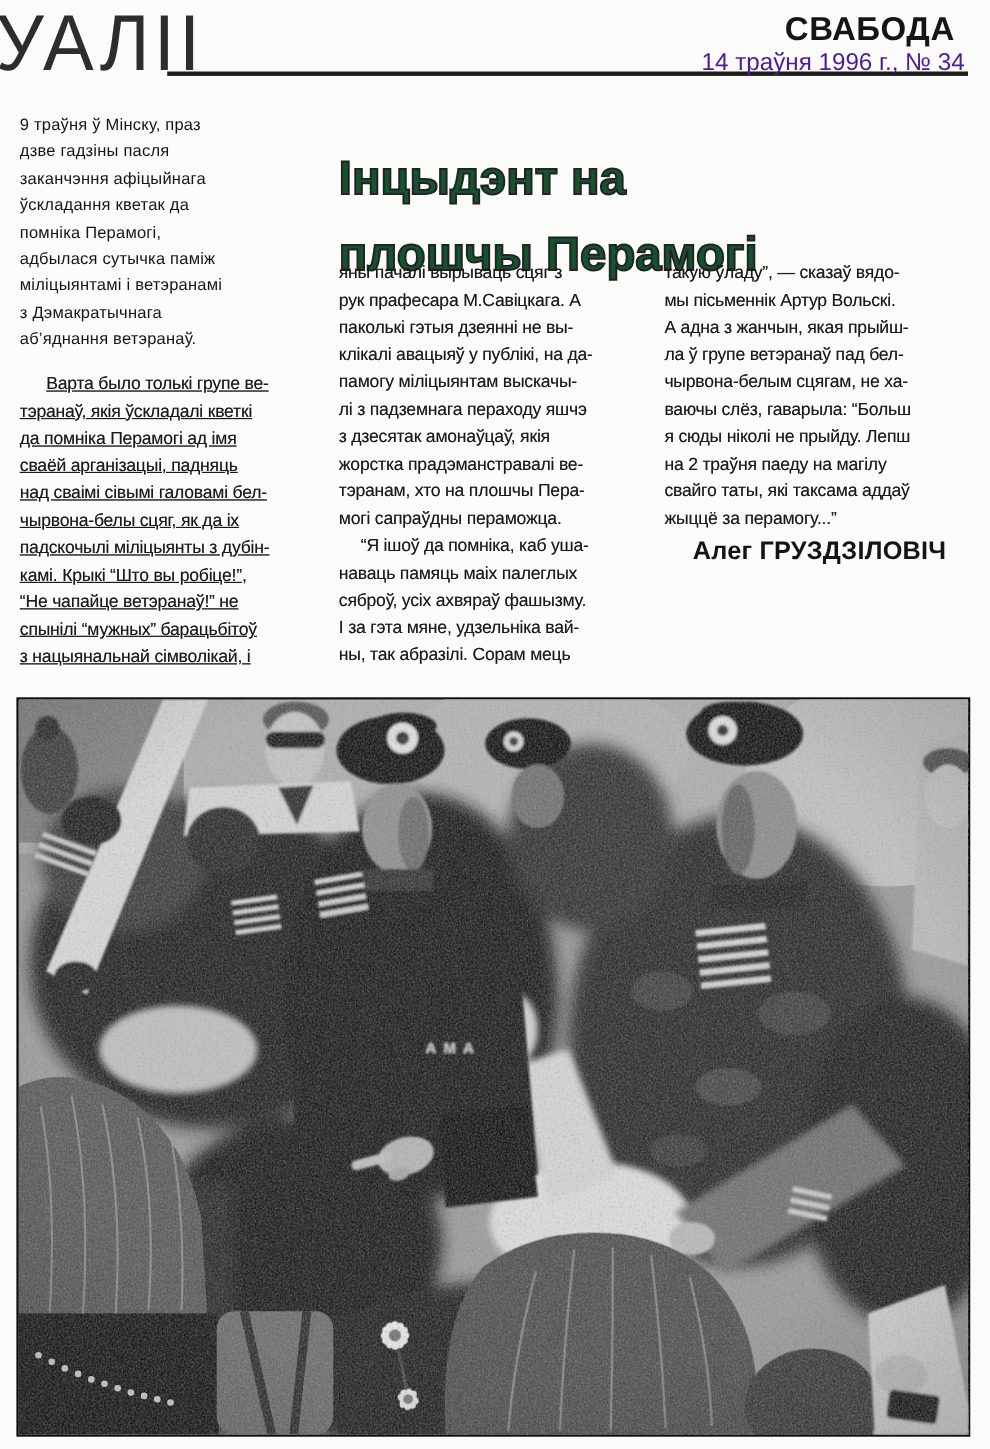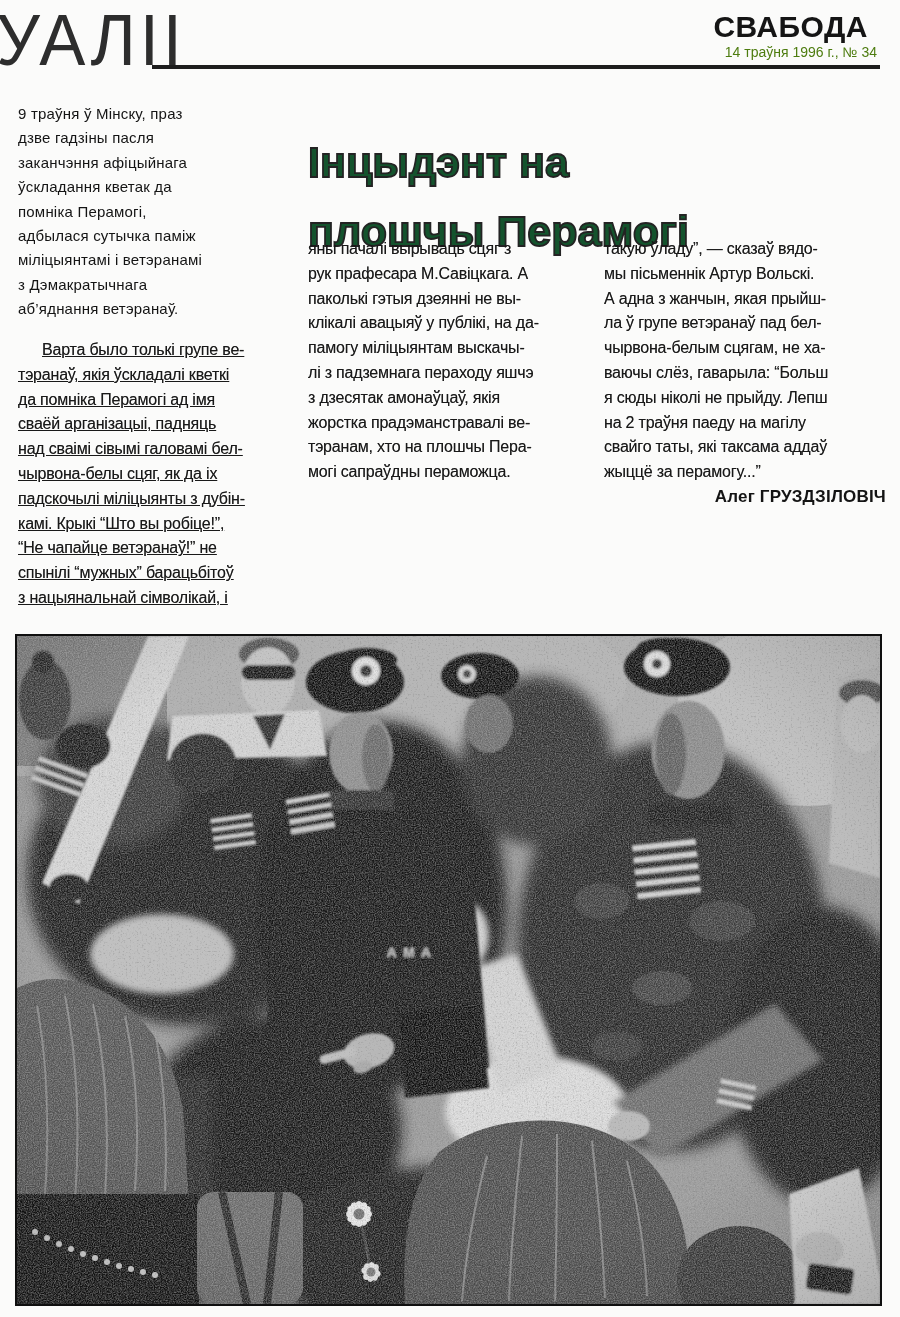--- a/index.html
+++ b/index.html
@@ -16,21 +16,21 @@
     left:-4px;top:4px;
     font-size:72px;line-height:1;font-weight:400;
     letter-spacing:4px;color:#2d2d2d;
     transform:scaleX(.96);transform-origin:left top;
   }
   .mast-rule{left:152px;top:65px;width:728px;height:4px;background:#1d1d1d;}
   .paper-name{
     right:32px;top:10px;
     font-size:30px;font-weight:800;letter-spacing:.5px;color:#151515;
   }
-  .issue-info{right:23px;top:44px;font-size:14px;color:#4d7c0f;text-align:right;}
+  .issue-info{right:23px;top:44px;font-size:22px;color:#4c1d95;text-align:right;}
   
   .pre{white-space:pre;}
   p{margin:0;}
   .headline{
     left:308px;top:99px;width:585px;
     font-size:43px;line-height:69px;font-weight:700;
     color:#14532d;letter-spacing:0px;
     -webkit-text-stroke:1.8px #232323;
     white-space:pre;
   }
@@ -41,21 +41,21 @@
   }
   .bodytxt{
     font-size:16px;line-height:24.8px;letter-spacing:-.2px;color:#191919;
     text-shadow:0 0 .3px rgba(0,0,0,.5);
   }
   .col-left-rest{left:18px;top:338px;width:284px;text-indent:24px;text-decoration:underline;}
   .col-mid{left:308px;top:237px;width:287px;}
   .col-mid .p2{text-indent:20px;}
   .col-right{left:604px;top:237px;width:282px;}
   .byline{
-    text-align:right;font-weight:700;font-size:17px;margin-top:2px;
+    text-align:center;font-weight:700;font-size:23px;margin-top:2px;
     letter-spacing:.2px;color:#141414;
   }
   .caption{
     margin-top:29px;
     font-style:italic;font-size:20.5px;line-height:26px;
     letter-spacing:0;color:#1a1a1a;white-space:pre;
   }
   
   .photo-frame{
     left:15px;top:634px;width:867px;height:672px;
@@ -102,20 +102,25 @@
     <p class="bodytxt pre">яны пачалі вырываць сцяг з
 рук прафесара М.Савіцкага. А
 паколькі гэтыя дзеянні не вы-
 клікалі авацыяў у публікі, на да-
 памогу міліцыянтам выскачы-
 лі з падземнага пераходу яшчэ
 з дзесятак амонаўцаў, якія
 жорстка прадэманстравалі ве-
 тэранам, хто на плошчы Пера-
 могі сапраўдны пераможца.</p>
+    <p class="bodytxt pre p2">“Я ішоў да помніка, каб уша-
+наваць памяць маіх палеглых
+сяброў, усіх ахвяраў фашызму.
+І за гэта мяне, удзельніка вай-
+ны, так абразілі. Сорам мець</p>
   </div>
 
   <div class="abs col-right">
     <p class="bodytxt pre">такую ўладу”, — сказаў вядо-
 мы пісьменнік Артур Вольскі.
 А адна з жанчын, якая прыйш-
 ла ў групе ветэранаў пад бел-
 чырвона-белым сцягам, не ха-
 ваючы слёз, гаварыла: “Больш
 я сюды ніколі не прыйду. Лепш

